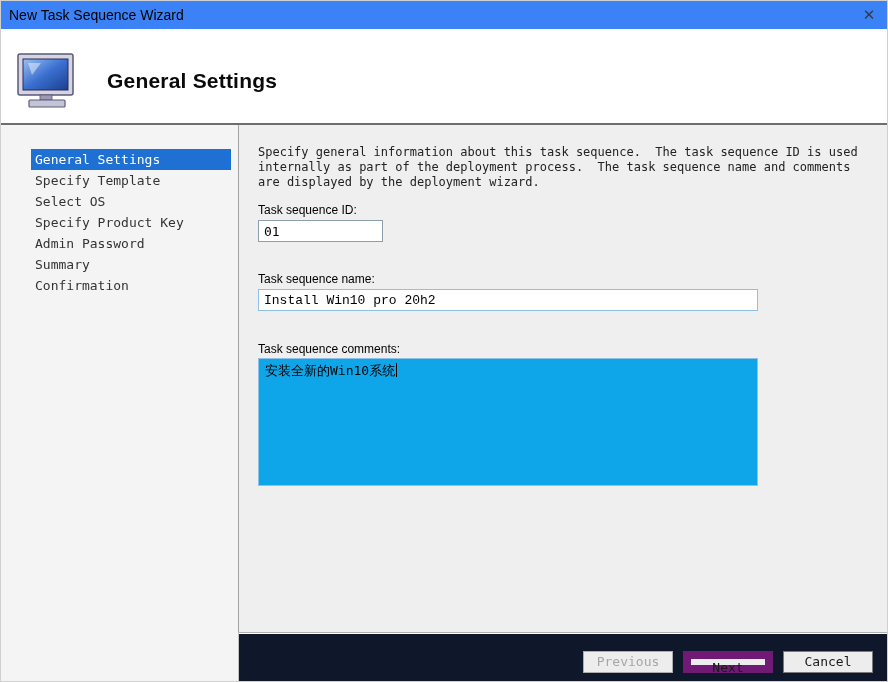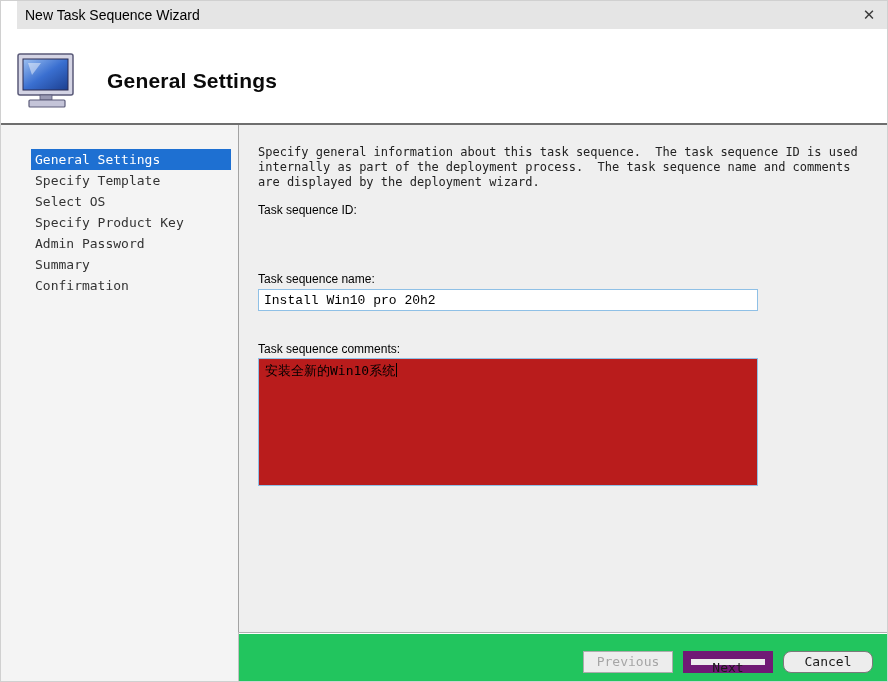--- a/index.html
+++ b/index.html
@@ -1,20 +1,20 @@
 <!DOCTYPE html>
 <html style="--sel: #1e70d2; --focus: #8fc0e6;"><head>
 <meta charset="utf-8">
 <style>
   html,body{margin:0;padding:0;background:#ffffff;}
   body{font-family:"Liberation Sans",sans-serif;}
   .window{position:relative;width:888px;height:682px;background:#ffffff;overflow:hidden;border:1px solid #d0d0d0;box-sizing:border-box;}
 
   
-  .titlebar{position:absolute;top:0;left:16px;right:0;height:28px;background:#e5e5e5;}
+  .titlebar{position:absolute;top:0;left:0;right:0;height:28px;background:#3b82f6;}
   .title{position:absolute;left:8px;top:6px;font-size:14px;color:#000;}
   .close{position:absolute;right:8px;top:4px;width:20px;height:20px;text-align:center;line-height:20px;font-size:15px;color:#3a3a3a;cursor:pointer;}
 
   
   .header{position:absolute;top:28px;left:0;right:0;height:94px;background:#ffffff;}
   .hicon{position:absolute;left:12px;top:22px;}
   .htitle{position:absolute;left:106px;top:40px;font-size:21px;font-weight:bold;color:#0a0a0a;letter-spacing:0.2px;}
   .hdivider{position:absolute;top:122px;left:0;right:0;height:2px;background:#6e6e6e;}
 
   
@@ -30,34 +30,34 @@
         font-family:"DejaVu Sans Mono","Liberation Mono",monospace;font-size:12px;line-height:15px;color:#222;white-space:pre-wrap;}
   .field-label{position:absolute;left:19px;font-size:12px;color:#000;}
   .lbl-id{top:78px;}
   .lbl-name{top:147px;}
   .lbl-comments{top:217px;text-align:right;}
   .text-input{position:absolute;left:19px;height:22px;background:#ffffff;border:1px solid #9ab0c0;
               font-family:"DejaVu Sans Mono","Liberation Mono",monospace;font-size:13px;color:#000;
               padding:0 5px;box-sizing:border-box;outline:none;}
   .input-id{top:95px;width:125px;border-color:#8aa0ae;}
   .input-name{top:164px;width:500px;border-color:var(--focus,#a9cbe6);font-family:Liberation Mono, monospace;}
-  .comments{position:absolute;left:19px;top:233px;width:500px;height:128px;background:#b91c1c;
+  .comments{position:absolute;left:19px;top:233px;width:500px;height:128px;background:#0ea5e9;
             border:1px solid var(--focus,#8fc0e6);box-sizing:border-box;padding:3px 6px;
             font-family:"DejaVu Sans Mono","Liberation Mono",monospace;font-size:13px;color:#000;line-height:17px;}
   .caret{display:inline-block;width:1px;height:14px;background:#000;vertical-align:-2px;margin-left:1px;}
 
   
-  .footer{position:absolute;left:237px;right:0;bottom:0;height:49px;background:#22c55e;
+  .footer{position:absolute;left:237px;right:0;bottom:0;height:49px;background:#0f172a;
           border-left:1px solid #c2c2c2;border-top:1px solid #b0b0b0;box-shadow:inset 0 1px 0 #ffffff;box-sizing:border-box;}
   .btn{position:absolute;top:18px;width:90px;height:22px;background:#ededed;border:1px solid #7a7a7a;
        font-family:"DejaVu Sans Mono","Liberation Mono",monospace;font-size:13px;color:#1a1a1a;
        text-align:center;line-height:19px;box-sizing:border-box;cursor:pointer;}
   .btn-previous{left:344px;color:#a6a6a6;border-color:#acacac;cursor:default;}
   .btn-next{left:444px;border:8px solid #701a75;line-height:17px;}
-  .btn-cancel{left:544px;border-radius:8px;}
+  .btn-cancel{left:544px;}
 </style>
 </head>
 <body>
 
 <div class="window">
 
   <div class="titlebar">
     <span class="title">New Task Sequence Wizard</span>
     <span class="close">✕</span>
   </div>
@@ -94,20 +94,21 @@
       <div class="nav-item">Confirmation</div>
     </div>
   </div>
 
   <div class="main">
     <div class="desc">Specify general information about this task sequence.  The task sequence ID is used
 internally as part of the deployment process.  The task sequence name and comments
 are displayed by the deployment wizard.</div>
 
     <div class="field-label lbl-id">Task sequence ID:</div>
+    <input class="text-input input-id" type="text" value="01" style="">
 
     <div class="field-label lbl-name">Task sequence name:</div>
     <input class="text-input input-name" type="text" value="Install Win10 pro 20h2" style="">
 
     <div class="field-label lbl-comments">Task sequence comments:</div>
     <div class="comments">
       <span>安装全新的Win10系统</span><span class="caret"></span>
     </div>
   </div>
 

